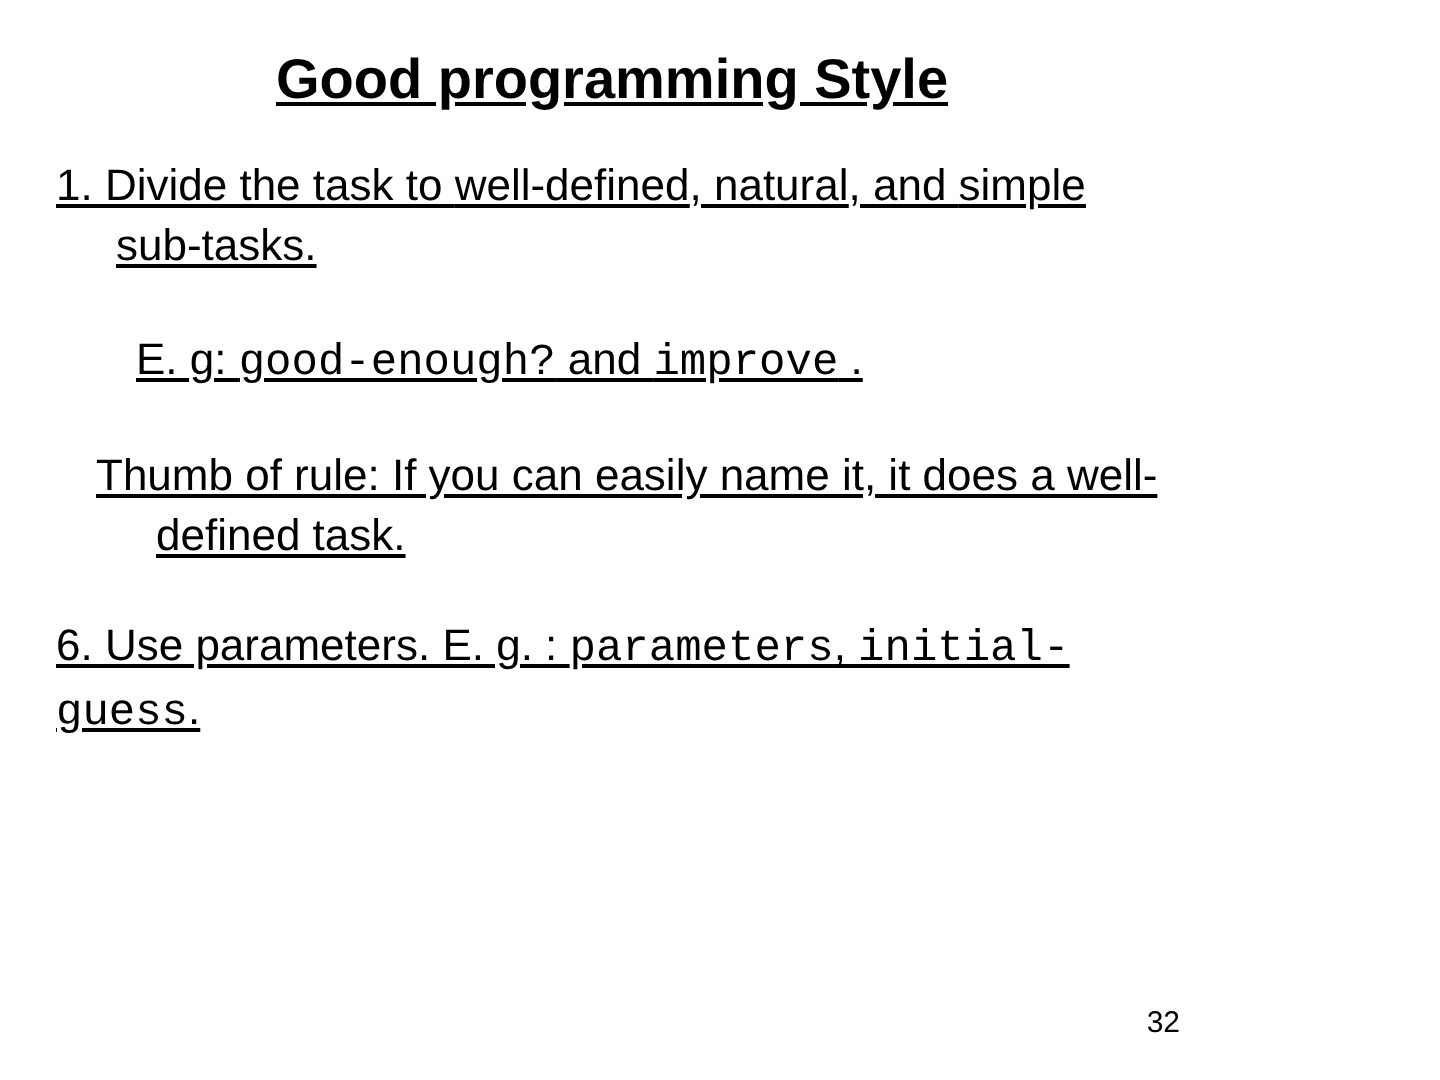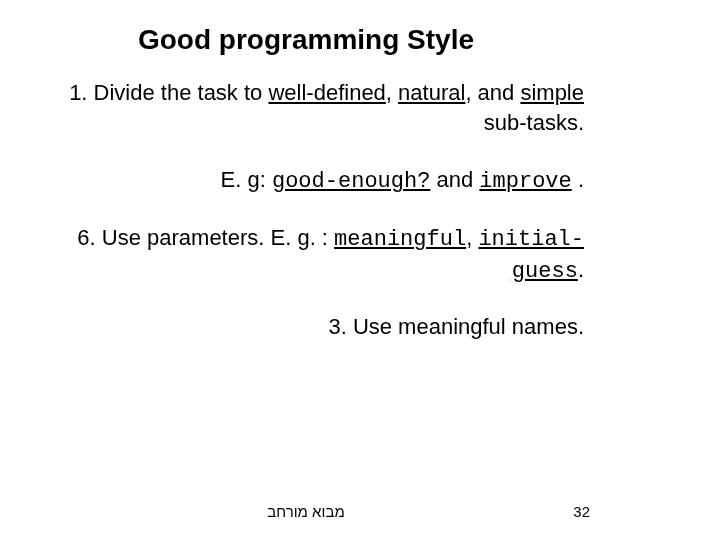--- a/index.html
+++ b/index.html
@@ -11,34 +11,34 @@
     font-family: Arial, Helvetica, sans-serif;
     color: #000;
     position: relative;
   }
   .slide {
     box-sizing: border-box;
     width: 612px;
     height: 540px;
     padding: 24px 28px 20px 28px;
     position: relative;
+    text-decoration: underline;
   }
   .title {
     text-align: center;
     font-weight: bold;
     font-size: 28px;
     margin: 0 0 22px 0;
   }
   .body {
     font-size: 22px;
     line-height: 1.35;
   }
   .para {
     margin-bottom: 26px;
-    text-align: right;
   }
   .indent1 { padding-left: 30px; text-indent: -30px; }
   .indent2 { padding-left: 40px; margin-top: 28px; }
   .indent3 { padding-left: 20px; }
   .ul { text-decoration: underline; }
   .mono { font-family: "Courier New", Courier, monospace; }
   .footer-center {
     position: absolute;
     bottom: 20px;
     left: 0;
@@ -64,27 +64,28 @@
   <div class="body">
 
     <div class="para indent1">
       <span>1. Divide the task to </span><span class="ul">well-defined</span><span>, </span><span class="ul">natural</span><span>, and </span><span class="ul">simple</span><span> sub-tasks.</span>
     </div>
 
     <div class="para indent2">
       <span>E. g: </span><span class="mono ul">good-enough?</span><span> and </span><span class="mono ul">improve</span><span> .</span>
     </div>
 
-
-    <div class="para">
-      <span>6. Use parameters. E. g. : </span><span class="mono ul">meaningful</span><span>, </span><span class="mono ul">initial-guess</span><span>.</span>
+    <div class="para indent3">
+      <div style="padding-left:30px; text-indent:-30px;">
+        <span>Thumb of rule: If you can easily name it, it does a well-defined task.</span>
+      </div>
     </div>
 
     <div class="para">
-      <span>3. Use meaningful names.</span>
+      <span>6. Use parameters. E. g. : </span><span class="mono ul">parameters</span><span>, </span><span class="mono ul">initial-guess</span><span>.</span>
     </div>
+
 
   </div>
 
-  <div class="footer-center">מבוא מורחב</div>
   <div class="footer-right">32</div>
 
 </div>
 
 </body></html>

